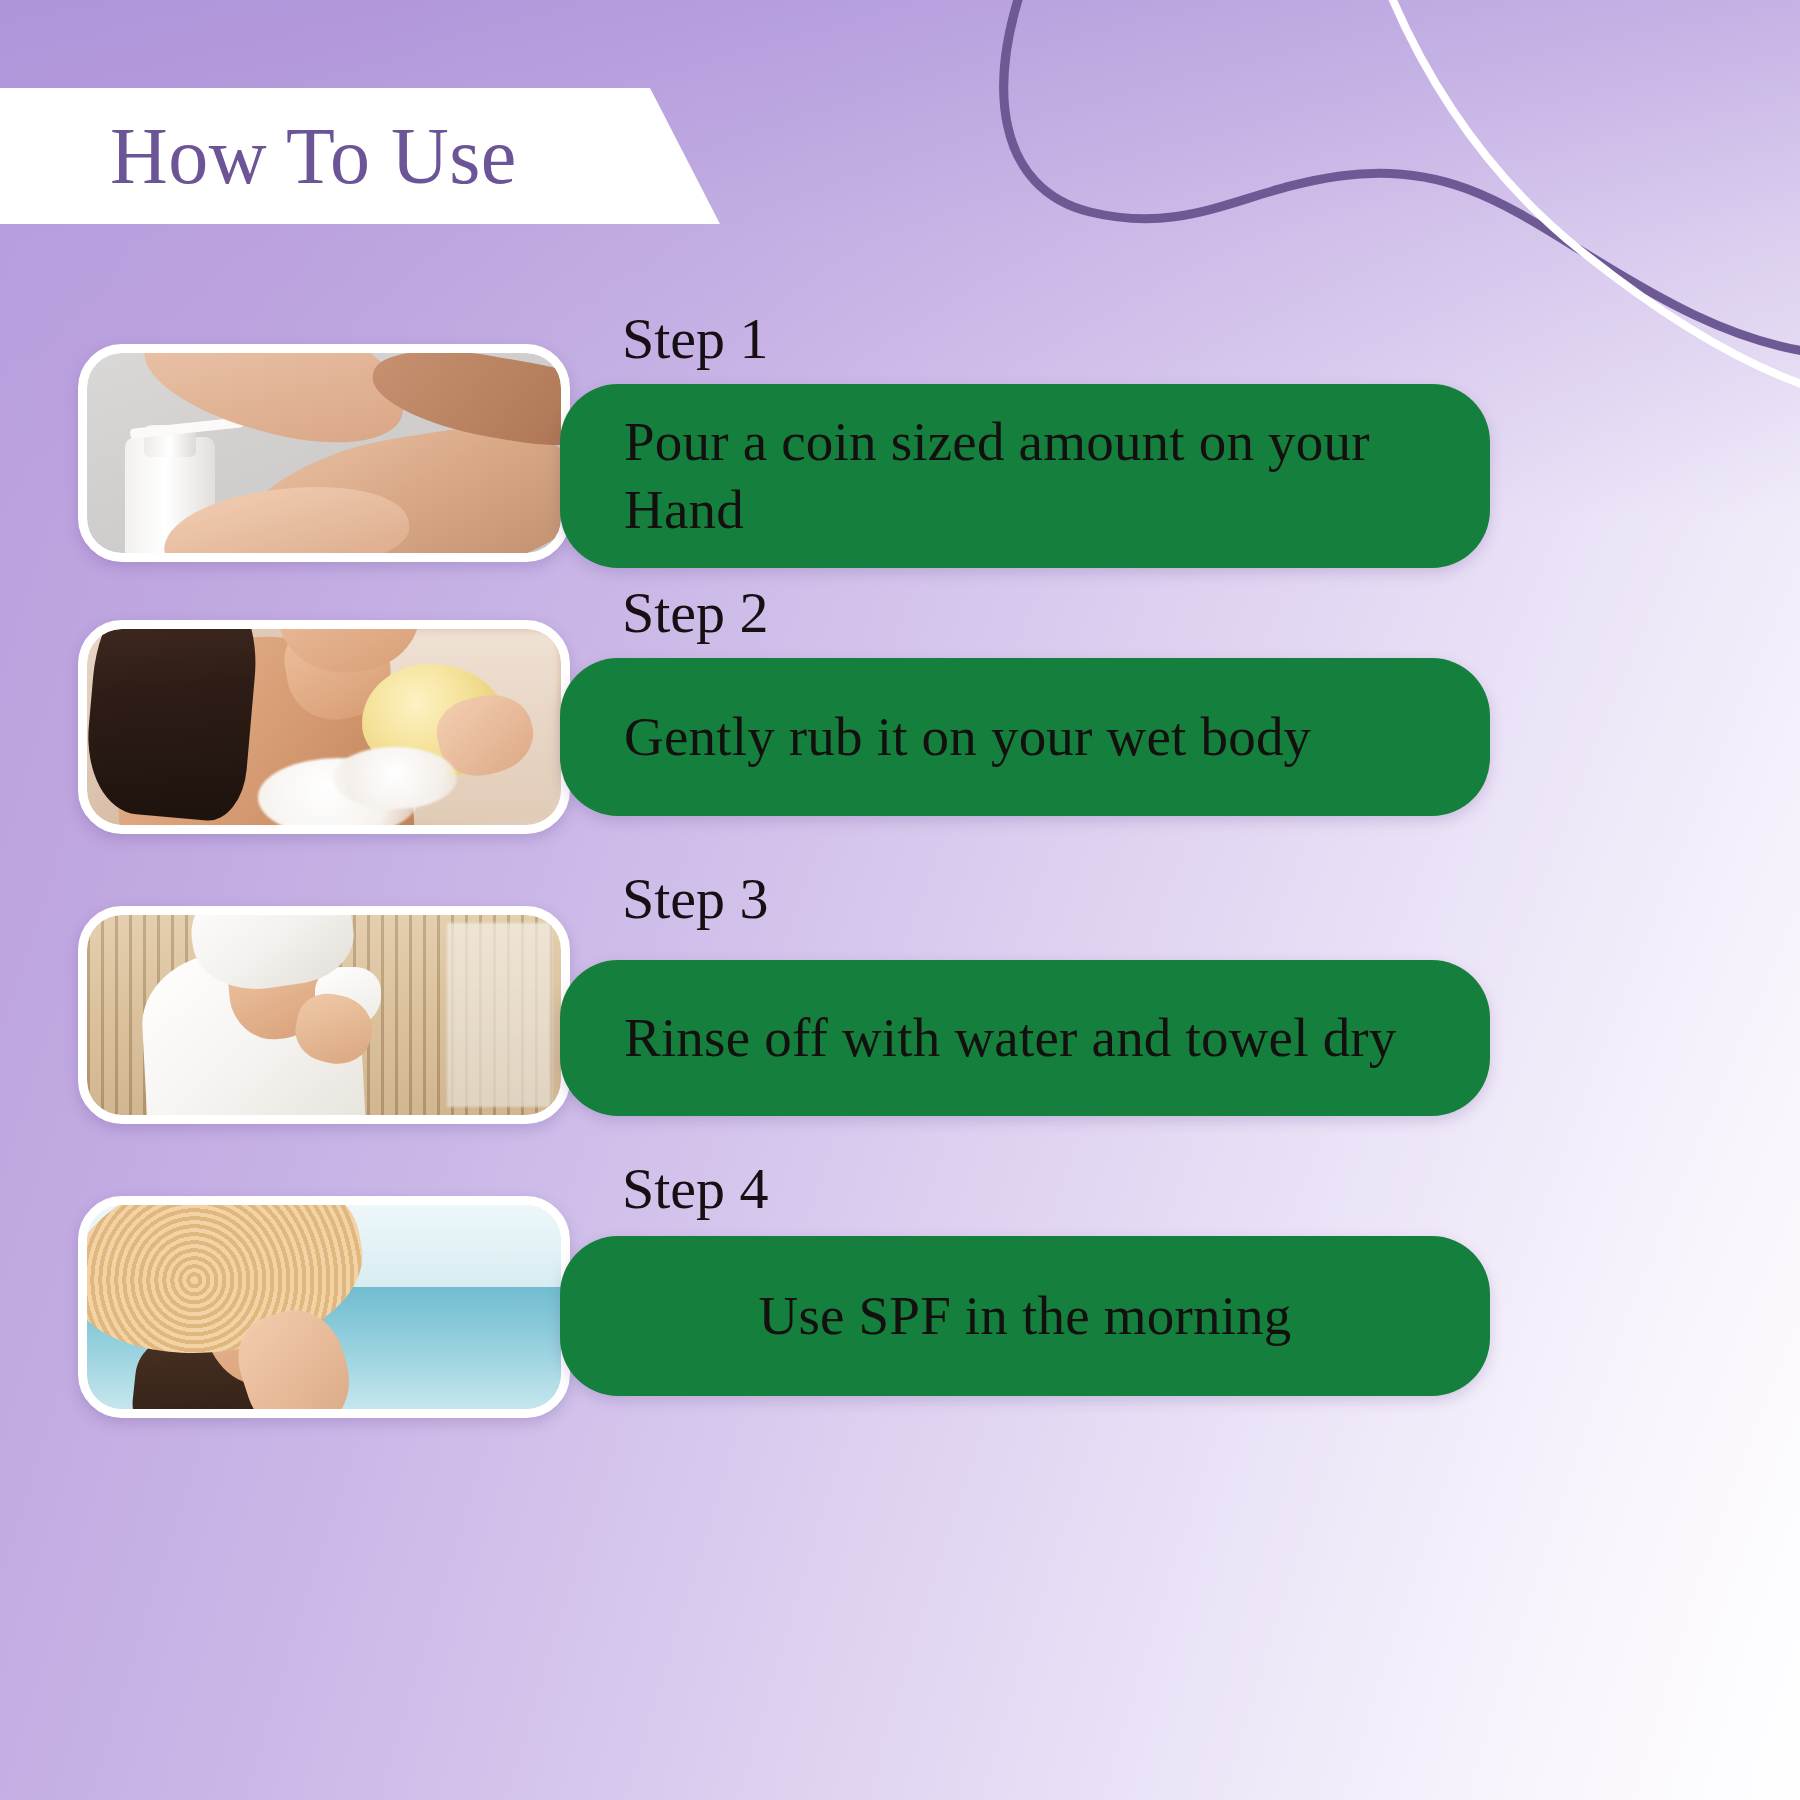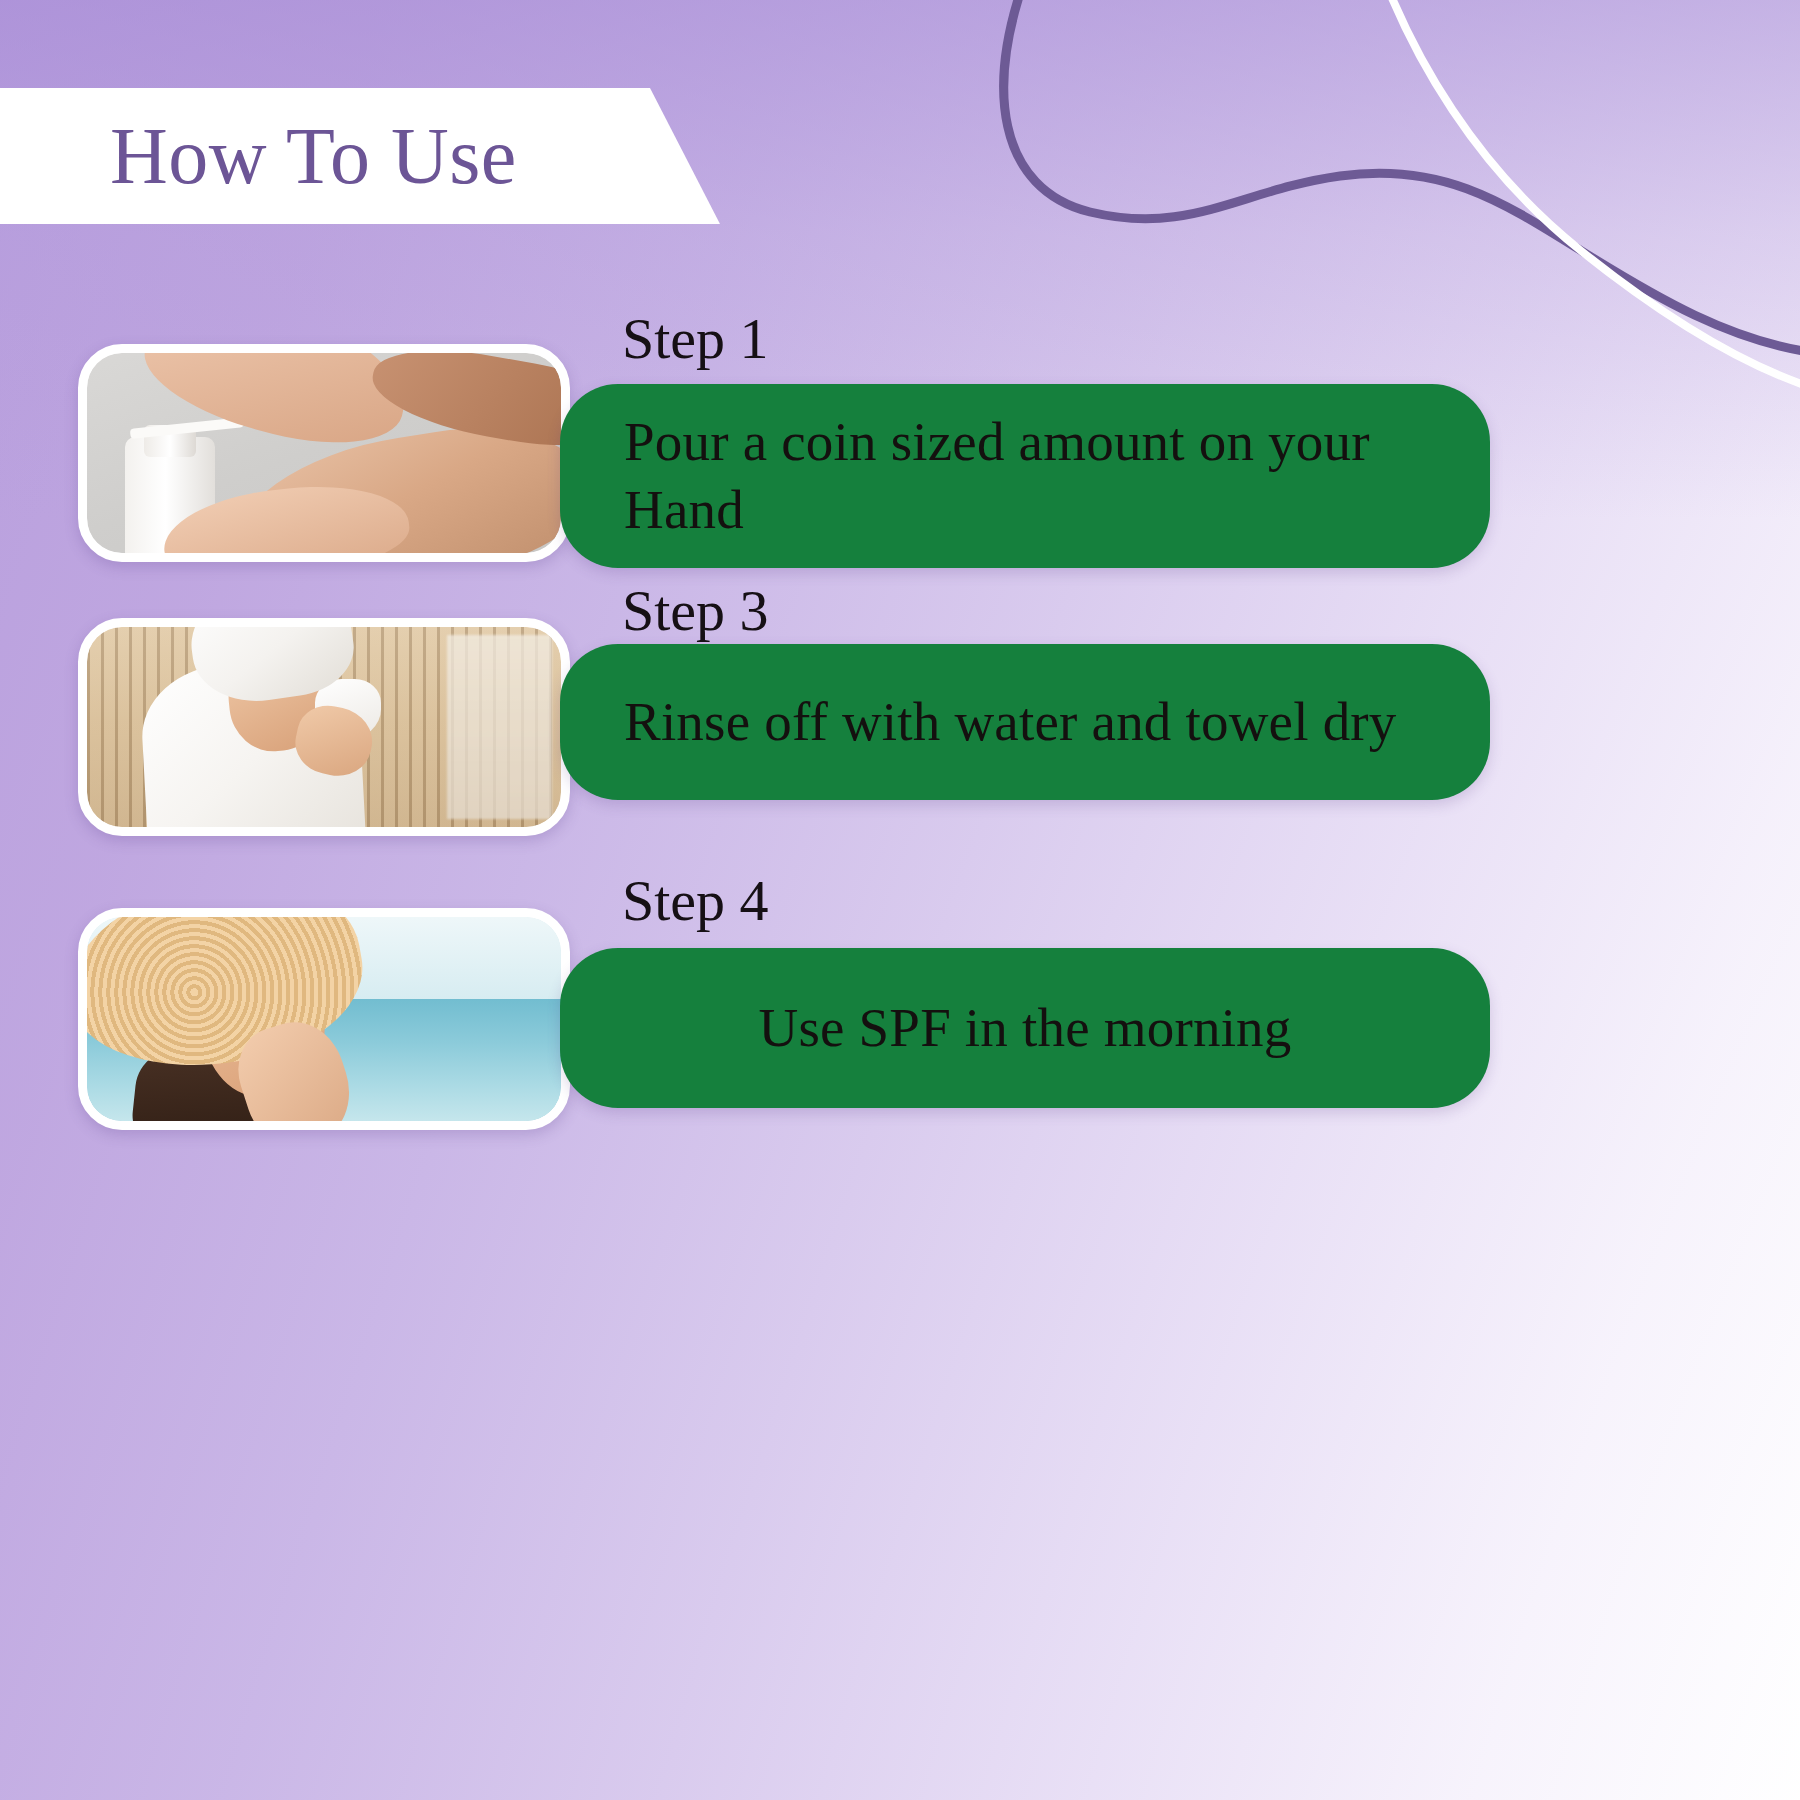--- a/index.html
+++ b/index.html
@@ -106,21 +106,21 @@
   #row1 .text-card   { top: 88px; height: 184px; }
 
   
   #row2 .thumb       { top: 36px;  height: 214px; }
   #row2 .step-label  { top: 0px; }
   #row2 .text-card   { top: 74px; height: 158px; }
 
   
   #row3 .thumb       { top: 34px;  height: 218px; }
   #row3 .step-label  { top: -2px; }
-  #row3 .text-card   { top: 60px; height: 156px; }
+  #row3 .text-card   { top: 88px; height: 156px; }
 
   
   #row4 .thumb       { top: 36px;  height: 222px; }
   #row4 .step-label  { top: 0px; }
   #row4 .text-card   { top: 76px; height: 160px; justify-content: center; }
   #row4 .text-card p { text-align: left; }
 
   
   .ph { position:absolute; inset:0; }
 
@@ -234,20 +234,41 @@
           <div class="palm"></div>
         </div>
       </div>
     </div>
     <div class="step-label">Step 1</div>
     <div class="text-card">
       <p>Pour a coin sized amount on your Hand</p>
     </div>
   </div>
 
+  <div class="step-row" id="row2">
+    <div class="thumb">
+      <div class="thumb-inner">
+        <div class="ph ph2">
+          <div class="bgblur"></div>
+          <div class="body"></div>
+          <div class="neck"></div>
+          <div class="head"></div>
+          <div class="hair"></div>
+          <div class="foam1"></div>
+          <div class="sponge"></div>
+          <div class="fing"></div>
+          <div class="foam2"></div>
+        </div>
+      </div>
+    </div>
+    <div class="step-label">Step 2</div>
+    <div class="text-card">
+      <p>Gently rub it on your wet body</p>
+    </div>
+  </div>
 
   <div class="step-row" id="row3">
     <div class="thumb">
       <div class="thumb-inner">
         <div class="ph ph3">
           <div class="blinds"></div>
           <div class="win"></div>
           <div class="robe"></div>
           <div class="face"></div>
           <div class="cup"></div>

